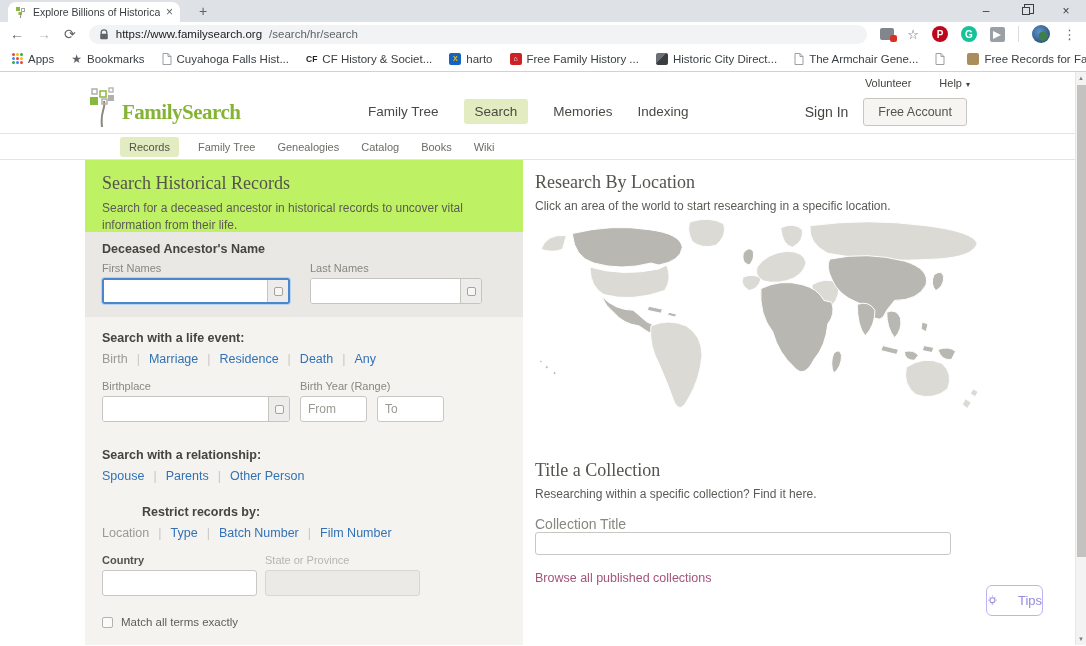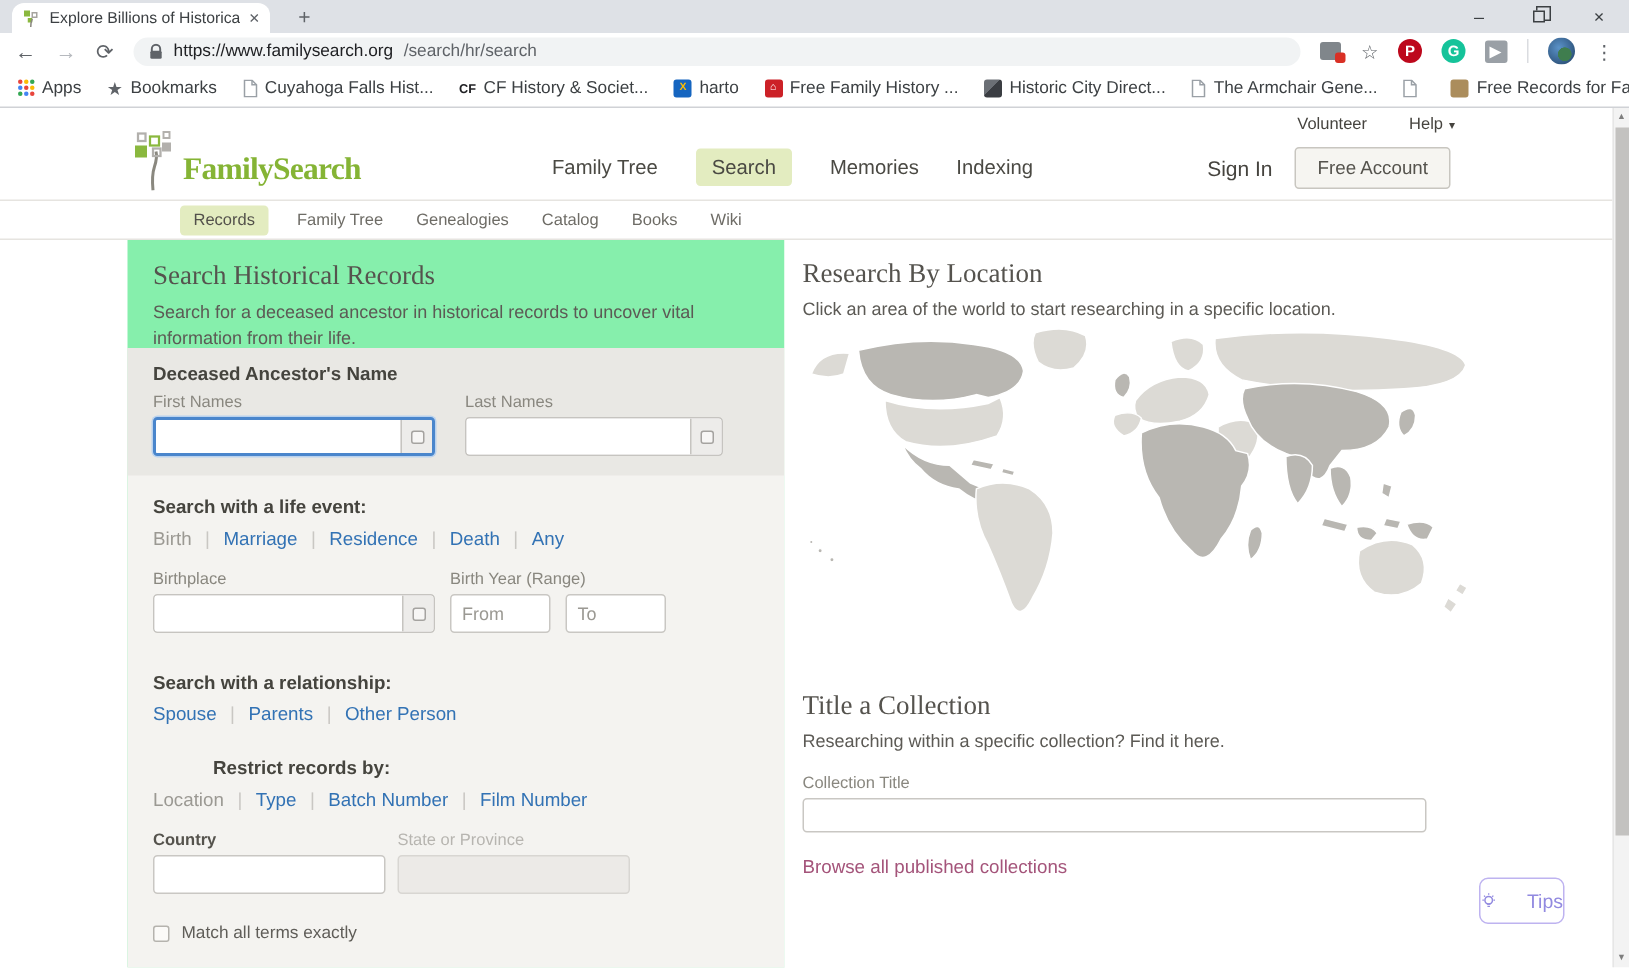--- a/index.html
+++ b/index.html
@@ -90,21 +90,21 @@
 
   .subnav-row { position:absolute; top:62px; left:0; right:11px; height:26px; background:#fff;
             border-bottom:1px solid #e6e4e0; display:flex; align-items:center; gap:16px;
             padding-left:120px; font-size:11px; color:#6e6c66; }
   .subnav-pill { background:#e3ecc0; border-radius:3px; padding:4px 9px; color:#53514b; }
   .subnav-item { padding:4px 3px; }
 
   .content { position:absolute; top:88px; left:0; right:11px; bottom:0; }
 
   
-  .left-col { position:absolute; left:85px; top:0; width:438px; height:100%; background:#86efac; }
+  .left-col { position:absolute; left:85px; top:0; width:438px; height:100%; background:#bef264; }
   .h-serif { font-family:"Liberation Serif", serif; font-weight:normal; font-size:18px; color:#55534e; }
   .left-col > .h-serif { margin:13px 0 0 17px; }
   .form-desc { margin:6px 17px 0 17px; font-size:12px; line-height:17px; color:#5c5a55; width:382px; }
   .form-panel { position:absolute; left:0; right:0; top:72px; bottom:-10px; background:#f4f3f0; }
   .ancestor-box { background:#e9e8e4; padding:10px 17px 13px 17px; }
   .sec-title { font-size:12.5px; font-weight:bold; color:#45443e; }
   .fields-row { display:flex; gap:20px; margin-top:6px; }
   .field-label { font-size:11px; color:#89878f; color:#89877f; margin-bottom:4px; }
   .field-label.dark { color:#55534d;font-weight:bold; }
   .field-label.disabled { color:#b7b5b0; }
@@ -133,21 +133,21 @@
   .checkbox { width:11px; height:11px; border:1px solid #b5b3ae; border-radius:2px; background:#fbfaf8; }
 
   
   .right-col { position:absolute; left:523px; top:0; right:0; height:100%; background:#fff; }
   .right-col .h-serif { position:absolute; left:12px; }
   .rb-title { top:12px; }
   .rb-desc { position:absolute; left:12px; top:39px; font-size:12px; color:#5c5a55; }
   .world-map { position:absolute; left:10px; top:57px; }
   .fc-title { top:300px; }
   .fc-desc { position:absolute; left:12px; top:327px; font-size:12px; color:#5c5a55; }
-  .fc-label { position:absolute; left:12px; top:356px; font-size:11px; color:#89877f; }
+  .fc-label { position:absolute; left:12px; top:356px; font-size:14px; color:#89877f; }
   .fc-input { position:absolute; left:12px; top:372px; width:416px; height:23px;
             border:1px solid #c9c7c3; border-radius:3px; padding:0 7px; font-size:12px; outline:none; }
   .browse-lnk { position:absolute; left:12px; top:411px; font-size:12.5px; color:#a4547a; }
   .tips-btn { position:absolute; right:32px; top:425px; width:57px; height:31px; background:#fff;
             border:1.5px solid #beb3f0; border-radius:6px; display:flex; align-items:center;
             justify-content:center; gap:20px; color:#928ae0; font-size:13px; }
 </style>
 </head>
 <body>
 

